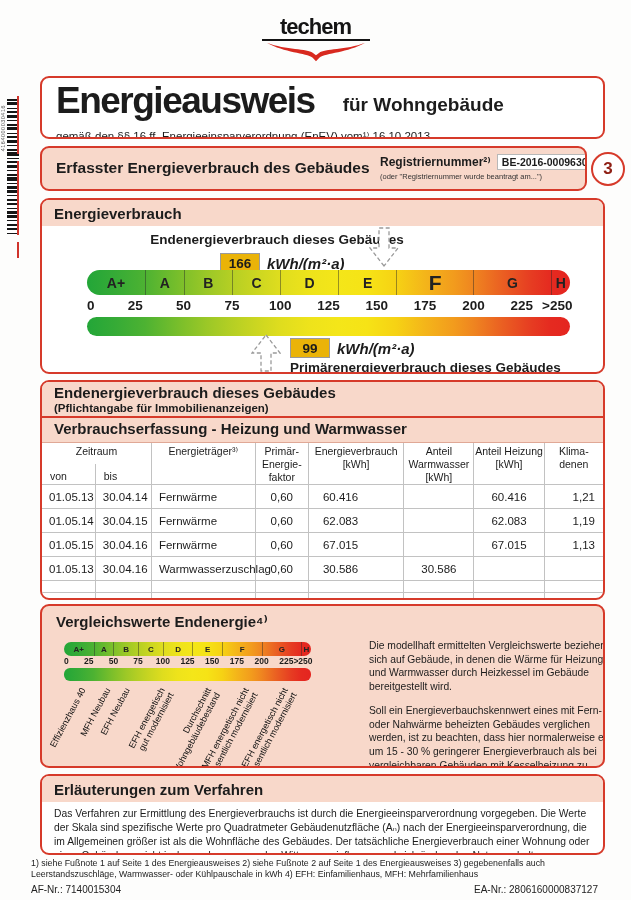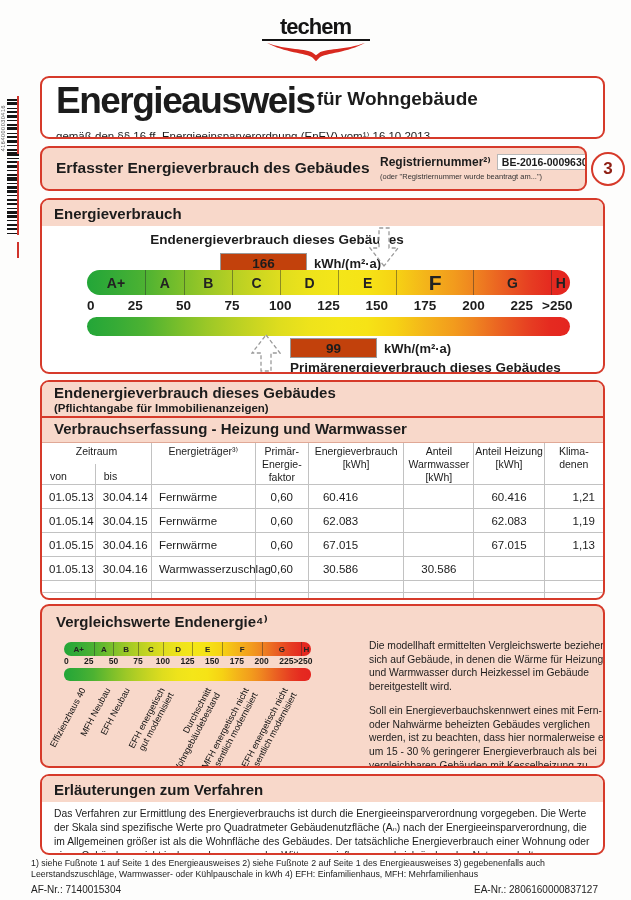--- a/index.html
+++ b/index.html
@@ -27,44 +27,44 @@
   .logo-inner{display:inline-block;}
   .logo-text{font-size:22px;font-weight:bold;letter-spacing:-1px;color:#141414;border-bottom:2.5px solid #141414;padding:0 2px 1px 2px;line-height:1;}
   .logo-swoosh{display:block;margin:1px auto 0;width:108px;height:20px;}
 
   
   .rbox{position:absolute;border:2px solid var(--red);border-radius:9px;background:#fff;overflow:hidden;}
   .band{background:var(--pink);font-weight:bold;font-size:15px;padding:5px 12px 4px 12px;}
 
   
   #title-box{left:40px;top:76px;width:565px;height:63px;padding:4px 0 0 14px;}
-  .title-row{display:flex;align-items:center;gap:2px;}
+  .title-row{display:flex;align-items:flex-end;gap:28px;}
   .doc-title{font-size:37px;font-weight:bold;letter-spacing:-1.5px;line-height:1.05;}
   .doc-title-suffix{font-size:19px;font-weight:bold;padding-bottom:5px;}
   .law-line{font-size:11.5px;margin-top:8px;}
 
   
   #registry-band{left:40px;top:146px;width:547px;height:45px;background:var(--pink);}
   .reg-heading{position:absolute;left:14px;top:11px;font-size:15.5px;font-weight:bold;}
   .reg-col{position:absolute;left:338px;top:6px;width:205px;}
   .reg-row{display:flex;align-items:center;gap:6px;}
   .reg-label{font-size:12px;font-weight:bold;white-space:nowrap;}
   .reg-value{background:#fff;border:1px solid #b8b8b8;font-size:10.5px;font-weight:bold;padding:1px 4px;white-space:nowrap;}
   .reg-hint{font-size:7.5px;margin-top:2px;color:#333;}
   #page-circle{position:absolute;left:591px;top:152px;width:34px;height:34px;border:2px solid var(--red);border-radius:50%;background:#fff;
     display:flex;align-items:center;justify-content:center;font-size:17px;font-weight:bold;color:#8f2015;}
 
   
   #energy-box{left:40px;top:198px;width:565px;height:176px;}
   .energy-body{position:relative;height:146px;}
   .end-label{position:absolute;left:70px;top:6px;width:330px;text-align:center;font-size:13.5px;font-weight:bold;}
   .value-row{position:absolute;display:flex;align-items:center;gap:7px;}
-  .value-box{width:87px;height:20px;background:#c2410c;border:1px solid #9a9a9a;display:flex;align-items:center;justify-content:center;
+  .value-box{width:40px;height:20px;background:#eab308;border:1px solid #9a9a9a;display:flex;align-items:center;justify-content:center;
     font-size:13.5px;font-weight:bold;}
-  .value-unit{font-size:13px;font-weight:bold;white-space:nowrap;}
+  .value-unit{font-size:15px;font-weight:bold;white-space:nowrap;font-style:italic;}
   #end-value-row{left:178px;top:27px;}
   #prim-value-row{left:248px;top:112px;justify-content:center;}
   .prim-label{position:absolute;left:248px;top:134px;font-size:13.5px;font-weight:bold;white-space:nowrap;}
   .arrow{position:absolute;}
   #down-arrow{left:327px;top:1px;}
   #up-arrow{left:209px;top:108px;}
 
   .letters-bar{position:absolute;display:flex;background:var(--grad);border-radius:13px;overflow:hidden;}
   #big-letters{left:45px;top:44px;width:483px;height:25px;}
   .seg{display:flex;align-items:center;justify-content:center;font-size:14px;font-weight:bold;color:#222;}

